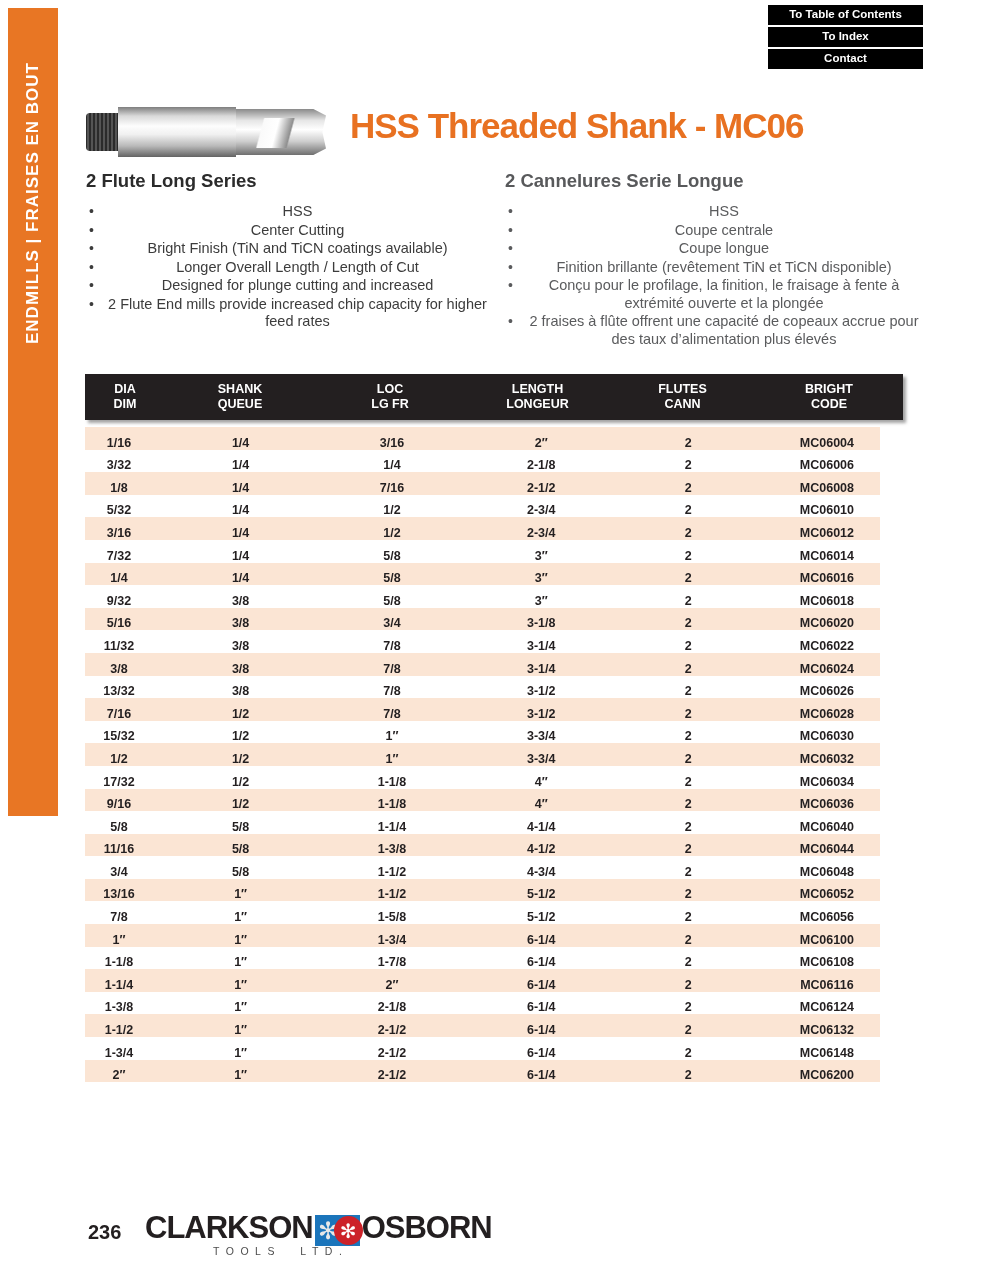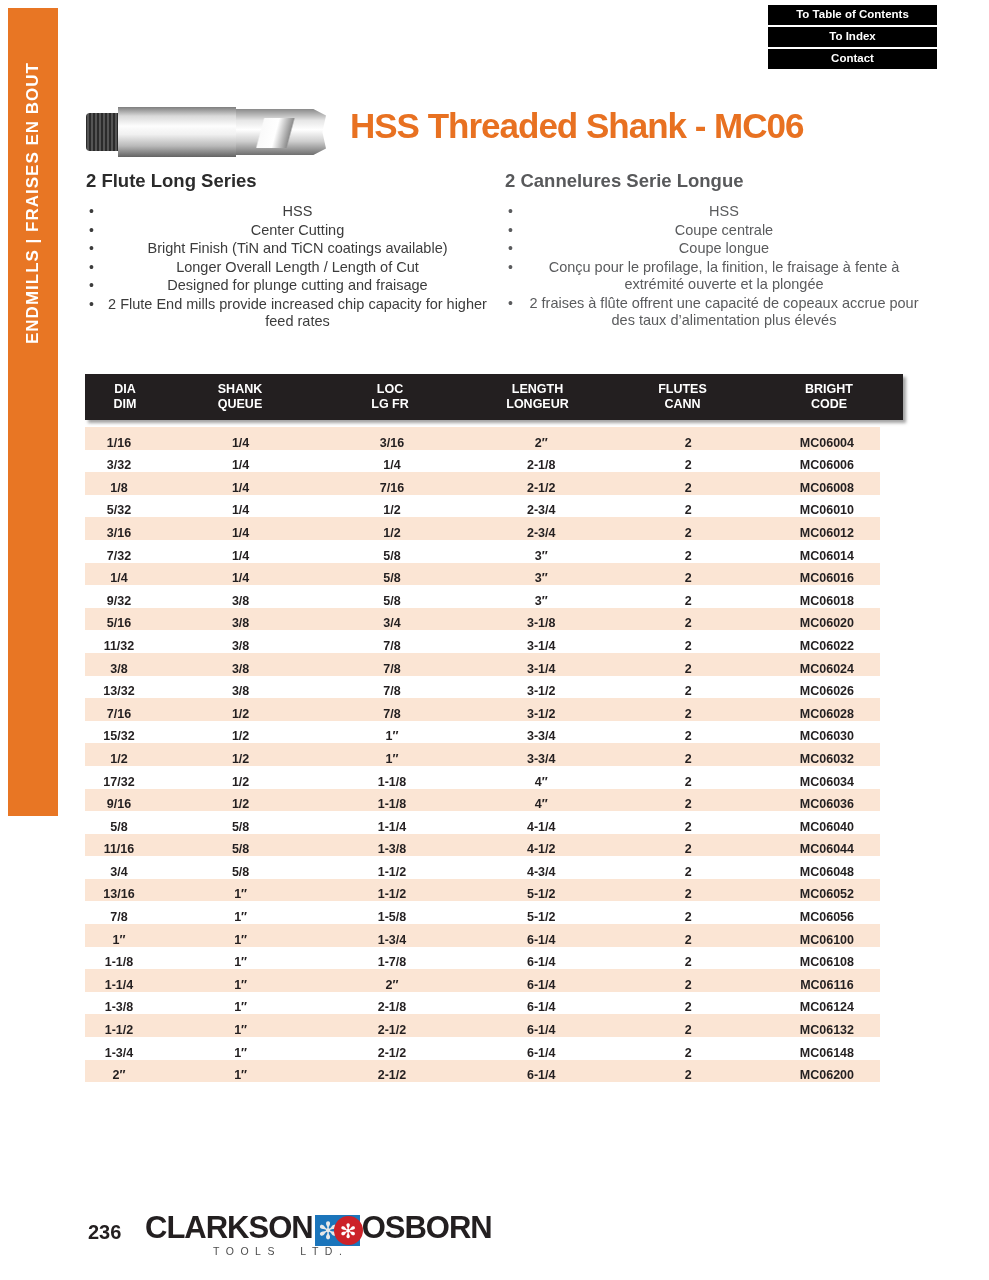--- a/index.html
+++ b/index.html
@@ -22,21 +22,21 @@
     position: absolute; top: 54px; left: 50%;
     transform: translateX(-50%) rotate(180deg);
     writing-mode: vertical-rl;
     white-space: nowrap;
     color: #ffffff; font-weight: bold; font-size: 17px;
     letter-spacing: 1px;
   }
 
   
   .nav {
-    position: absolute; left: 768px; top: 5px; width: 169px;
+    position: absolute; left: 768px; top: 5px; width: 155px;
   }
   .nav-btn {
     background: #000000; color: #ffffff;
     font-weight: bold; font-size: 11.5px; line-height: 13px;
     text-align: center; padding: 2px 0 3px;
     margin-bottom: 2px;
     border: 1px solid #000;
     cursor: pointer;
   }
 
@@ -159,31 +159,32 @@
 
 <div class="page-title">HSS Threaded Shank - MC06</div>
 
 <div class="col col-en">
   <h3>2 Flute Long Series</h3>
   <ul>
       <li>HSS</li>
       <li>Center Cutting</li>
       <li>Bright Finish (TiN and TiCN coatings available)</li>
       <li>Longer Overall Length / Length of Cut</li>
-      <li>Designed for plunge cutting and fraisage</li>
+      <li>Designed for plunge cutting and increased</li>
       <li>2 Flute End mills provide increased chip capacity for higher feed rates</li>
     </ul>
 </div>
 
 <div class="col col-fr">
   <h3>2 Cannelures Serie Longue</h3>
   <ul>
       <li>HSS</li>
       <li>Coupe centrale</li>
       <li>Coupe longue</li>
+      <li>Finition brillante (revêtement TiN et TiCN disponible)</li>
       <li>Conçu pour le profilage, la finition, le fraisage à fente à extrémité ouverte et la plongée</li>
       <li>2 fraises à flûte offrent une capacité de copeaux accrue pour des taux d’alimentation plus élevés</li>
     </ul>
 </div>
 
 <div class="table-wrap">
   <div class="thead">
       <div class="th c0">
         <div>DIA</div>
         <div>DIM</div>

